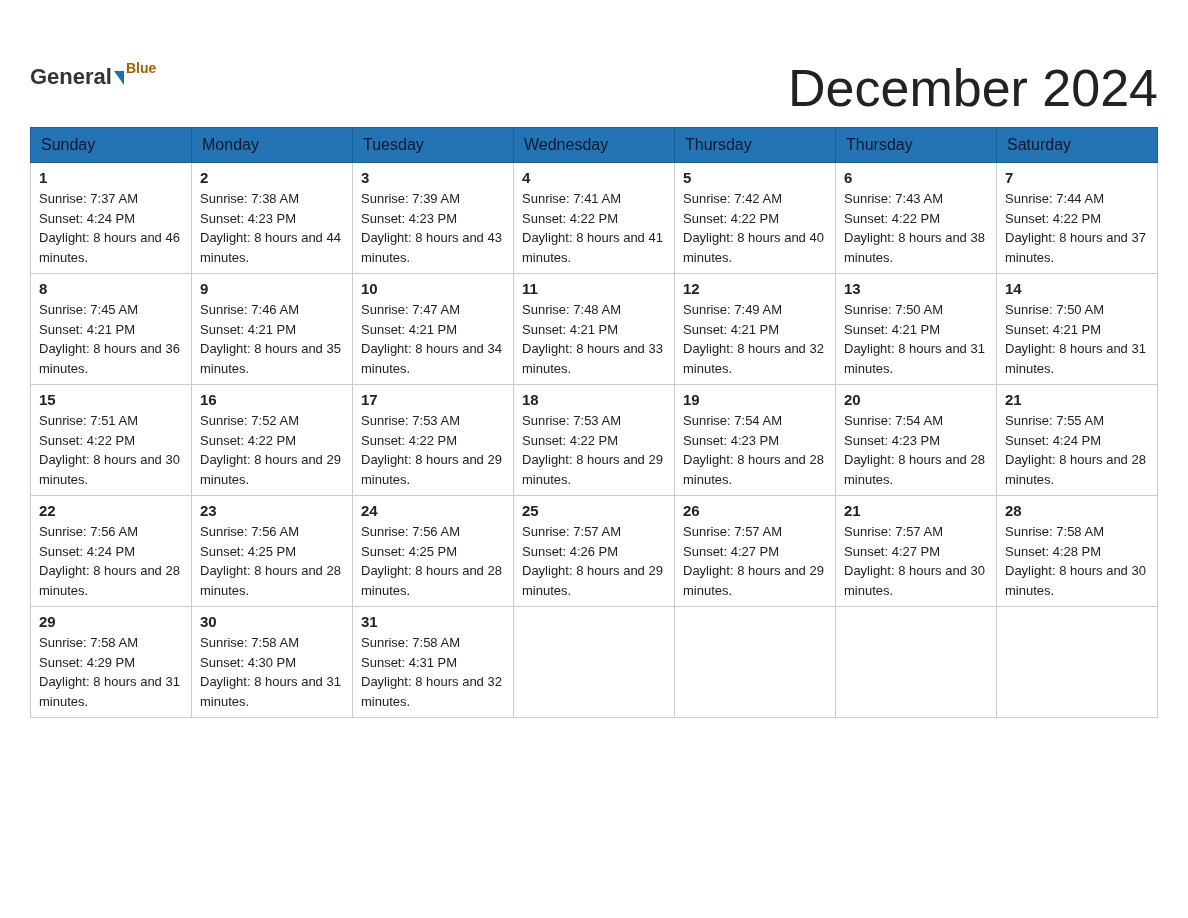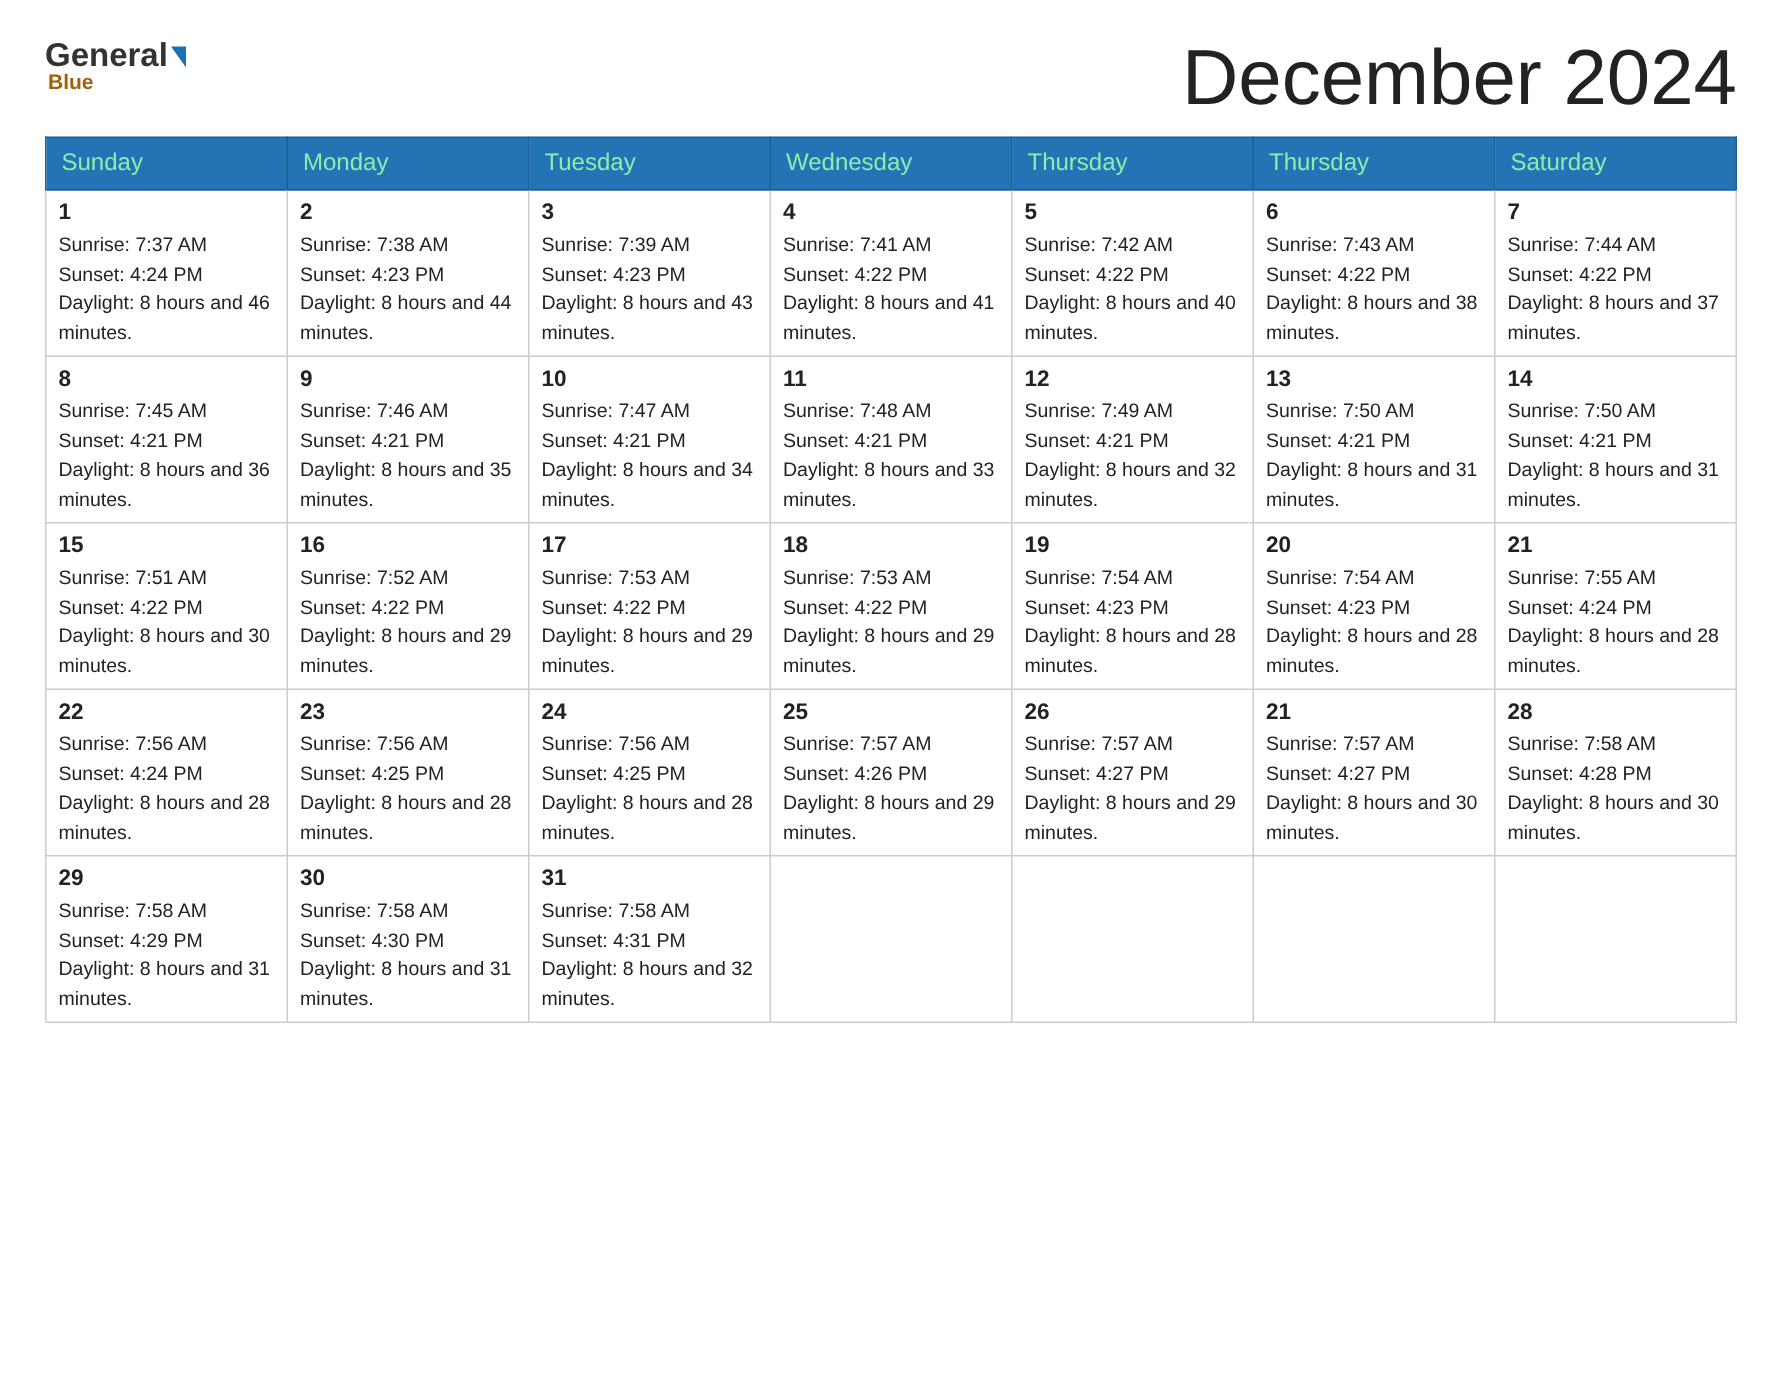--- a/index.html
+++ b/index.html
@@ -11,22 +11,23 @@
       min-height: 918px;
     }
     .header-row {
       display: flex;
       justify-content: space-between;
       align-items: flex-start;
       margin-bottom: 8px;
     }
     .logo {
       display: flex;
-      flex-direction: column;
+      flex-direction: row;
       align-items: flex-start;
+      margin-top: 40px;
     }
     .logo-text {
       display: flex;
       align-items: center;
       font-size: 22px;
       font-weight: bold;
       color: #333;
     }
     .logo-general { color: #333; }
     .logo-triangle {
@@ -40,40 +41,41 @@
     }
     .logo-underline {
       font-size: 14px;
       color: #a16207;
       font-weight: bold;
       margin-top: -4px;
       margin-left: 2px;
     }
     .title-block {
       text-align: right;
+      margin-top: 36px;
     }
     .main-title {
       font-size: 52px;
       font-weight: normal;
       color: #222;
       line-height: 1.1;
     }
     .subtitle {
       font-size: 22px;
       color: #444;
       margin-top: 4px;
     }
     .calendar {
       width: 100%;
       border-collapse: collapse;
       margin-top: 10px;
     }
     .calendar th {
       background: #2474b5;
-      color: #86efac;
+      color: #0f172a;
       font-size: 16px;
       font-weight: normal;
       padding: 8px 10px;
       text-align: left;
       border: 1px solid #1a5f96;
     }
     .calendar td {
       vertical-align: top;
       border: 1px solid #ccc;
       padding: 6px 8px;

